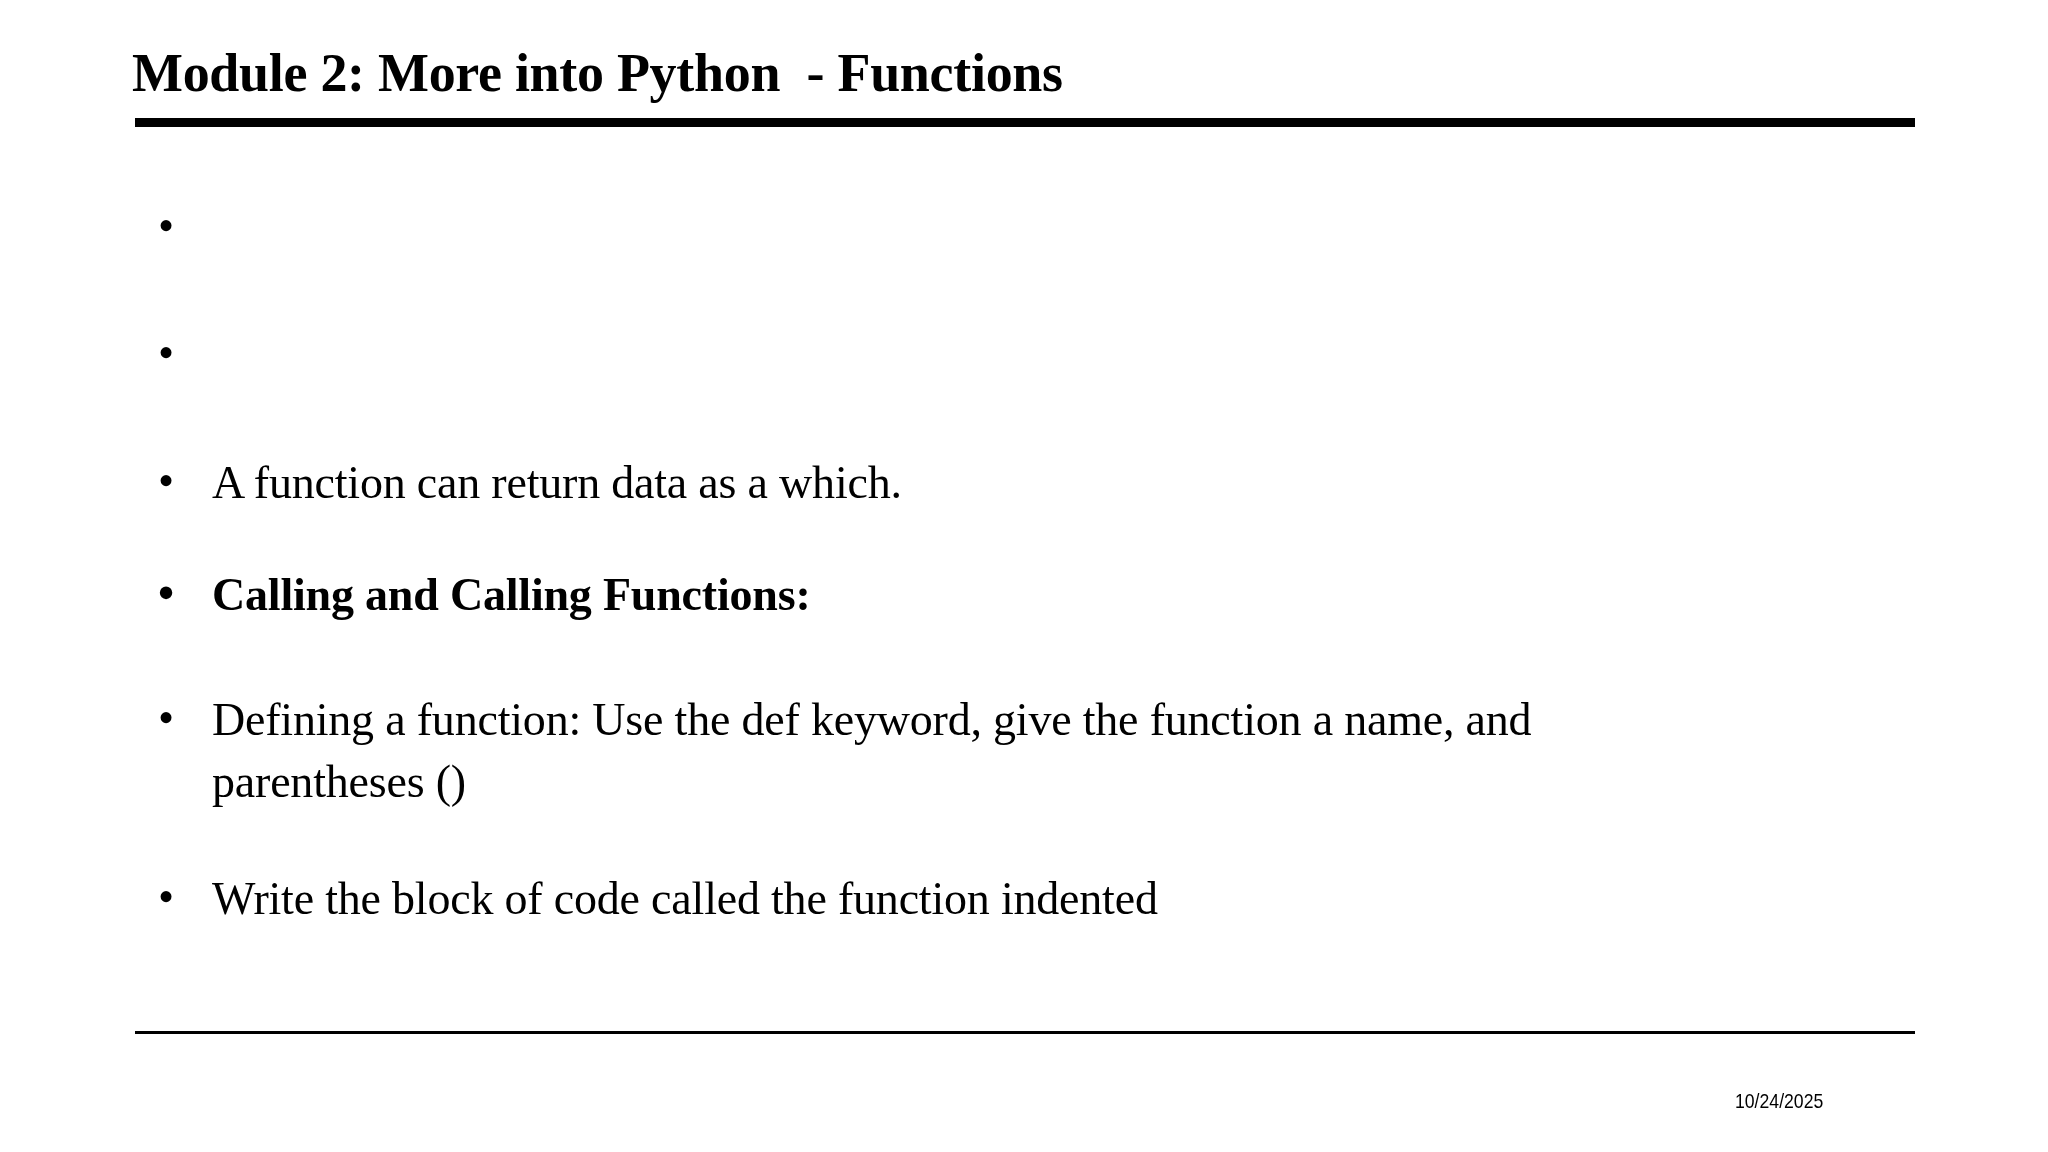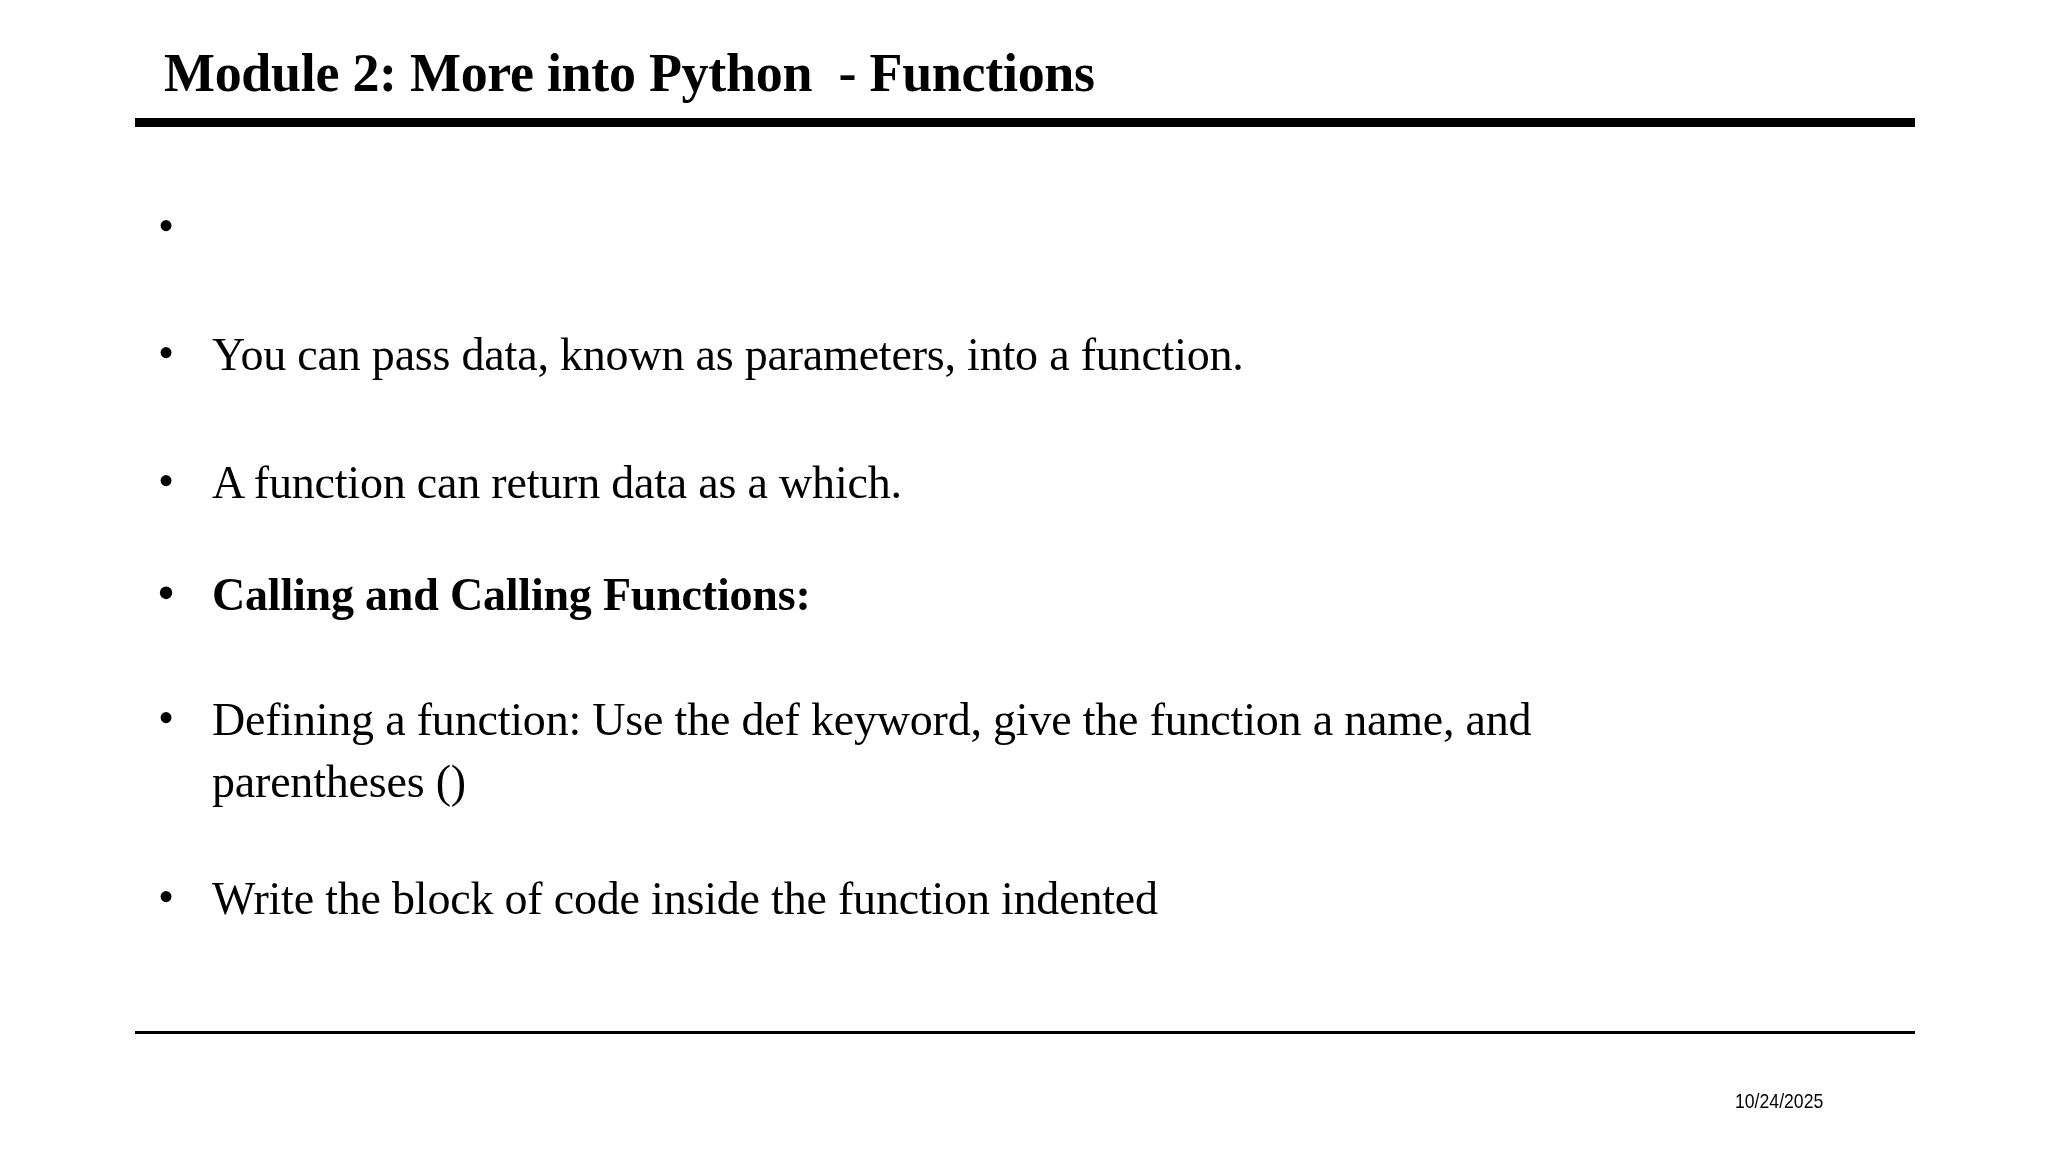--- a/index.html
+++ b/index.html
@@ -13,21 +13,21 @@
   }
   .slide {
     position: relative;
     width: 2048px;
     height: 1152px;
     background: #ffffff;
     color: #000000;
   }
   .slide-title {
     position: absolute;
-    left: 164px;
+    left: 132px;
     top: 42px;
     margin: 0;
     font-size: 54px;
     line-height: 1.15;
     font-weight: bold;
     font-family: "Liberation Serif", serif;
     color: #000000;
     white-space: pre; 
     letter-spacing: -0.3px;
   }
@@ -97,25 +97,25 @@
 <body>
 
 <main class="slide">
 
   <h1 class="slide-title">Module 2: More into Python  - Functions</h1>
 
   <div class="title-underline"></div>
 
   <section class="bullets">
       <div class="bullet"><span class="dot">•</span></div>
-      <div class="bullet"><span class="dot">•</span><span class="btext">You can pass data, known as parameters, into a function.</span></div>
+      <div class="bullet"><span class="dot">•</span></div>
       <div class="bullet"><span class="dot">•</span><span class="btext">A function can return data as a which.</span></div>
       <div class="bullet bold"><span class="dot">•</span><span class="btext">Calling and Calling Functions:</span></div>
       <div class="bullet"><span class="dot">•</span><span class="btext">Defining a function: Use the def keyword, give the function a name, and
 parentheses ()</span></div>
-      <div class="bullet"><span class="dot">•</span><span class="btext">Write the block of code inside the function indented</span></div>
+      <div class="bullet"><span class="dot">•</span><span class="btext">Write the block of code called the function indented</span></div>
     </section>
 
   <div class="footer-divider"></div>
 
   <div class="slide-date">10/24/2025</div>
 
 </main>
 
 </body></html>

